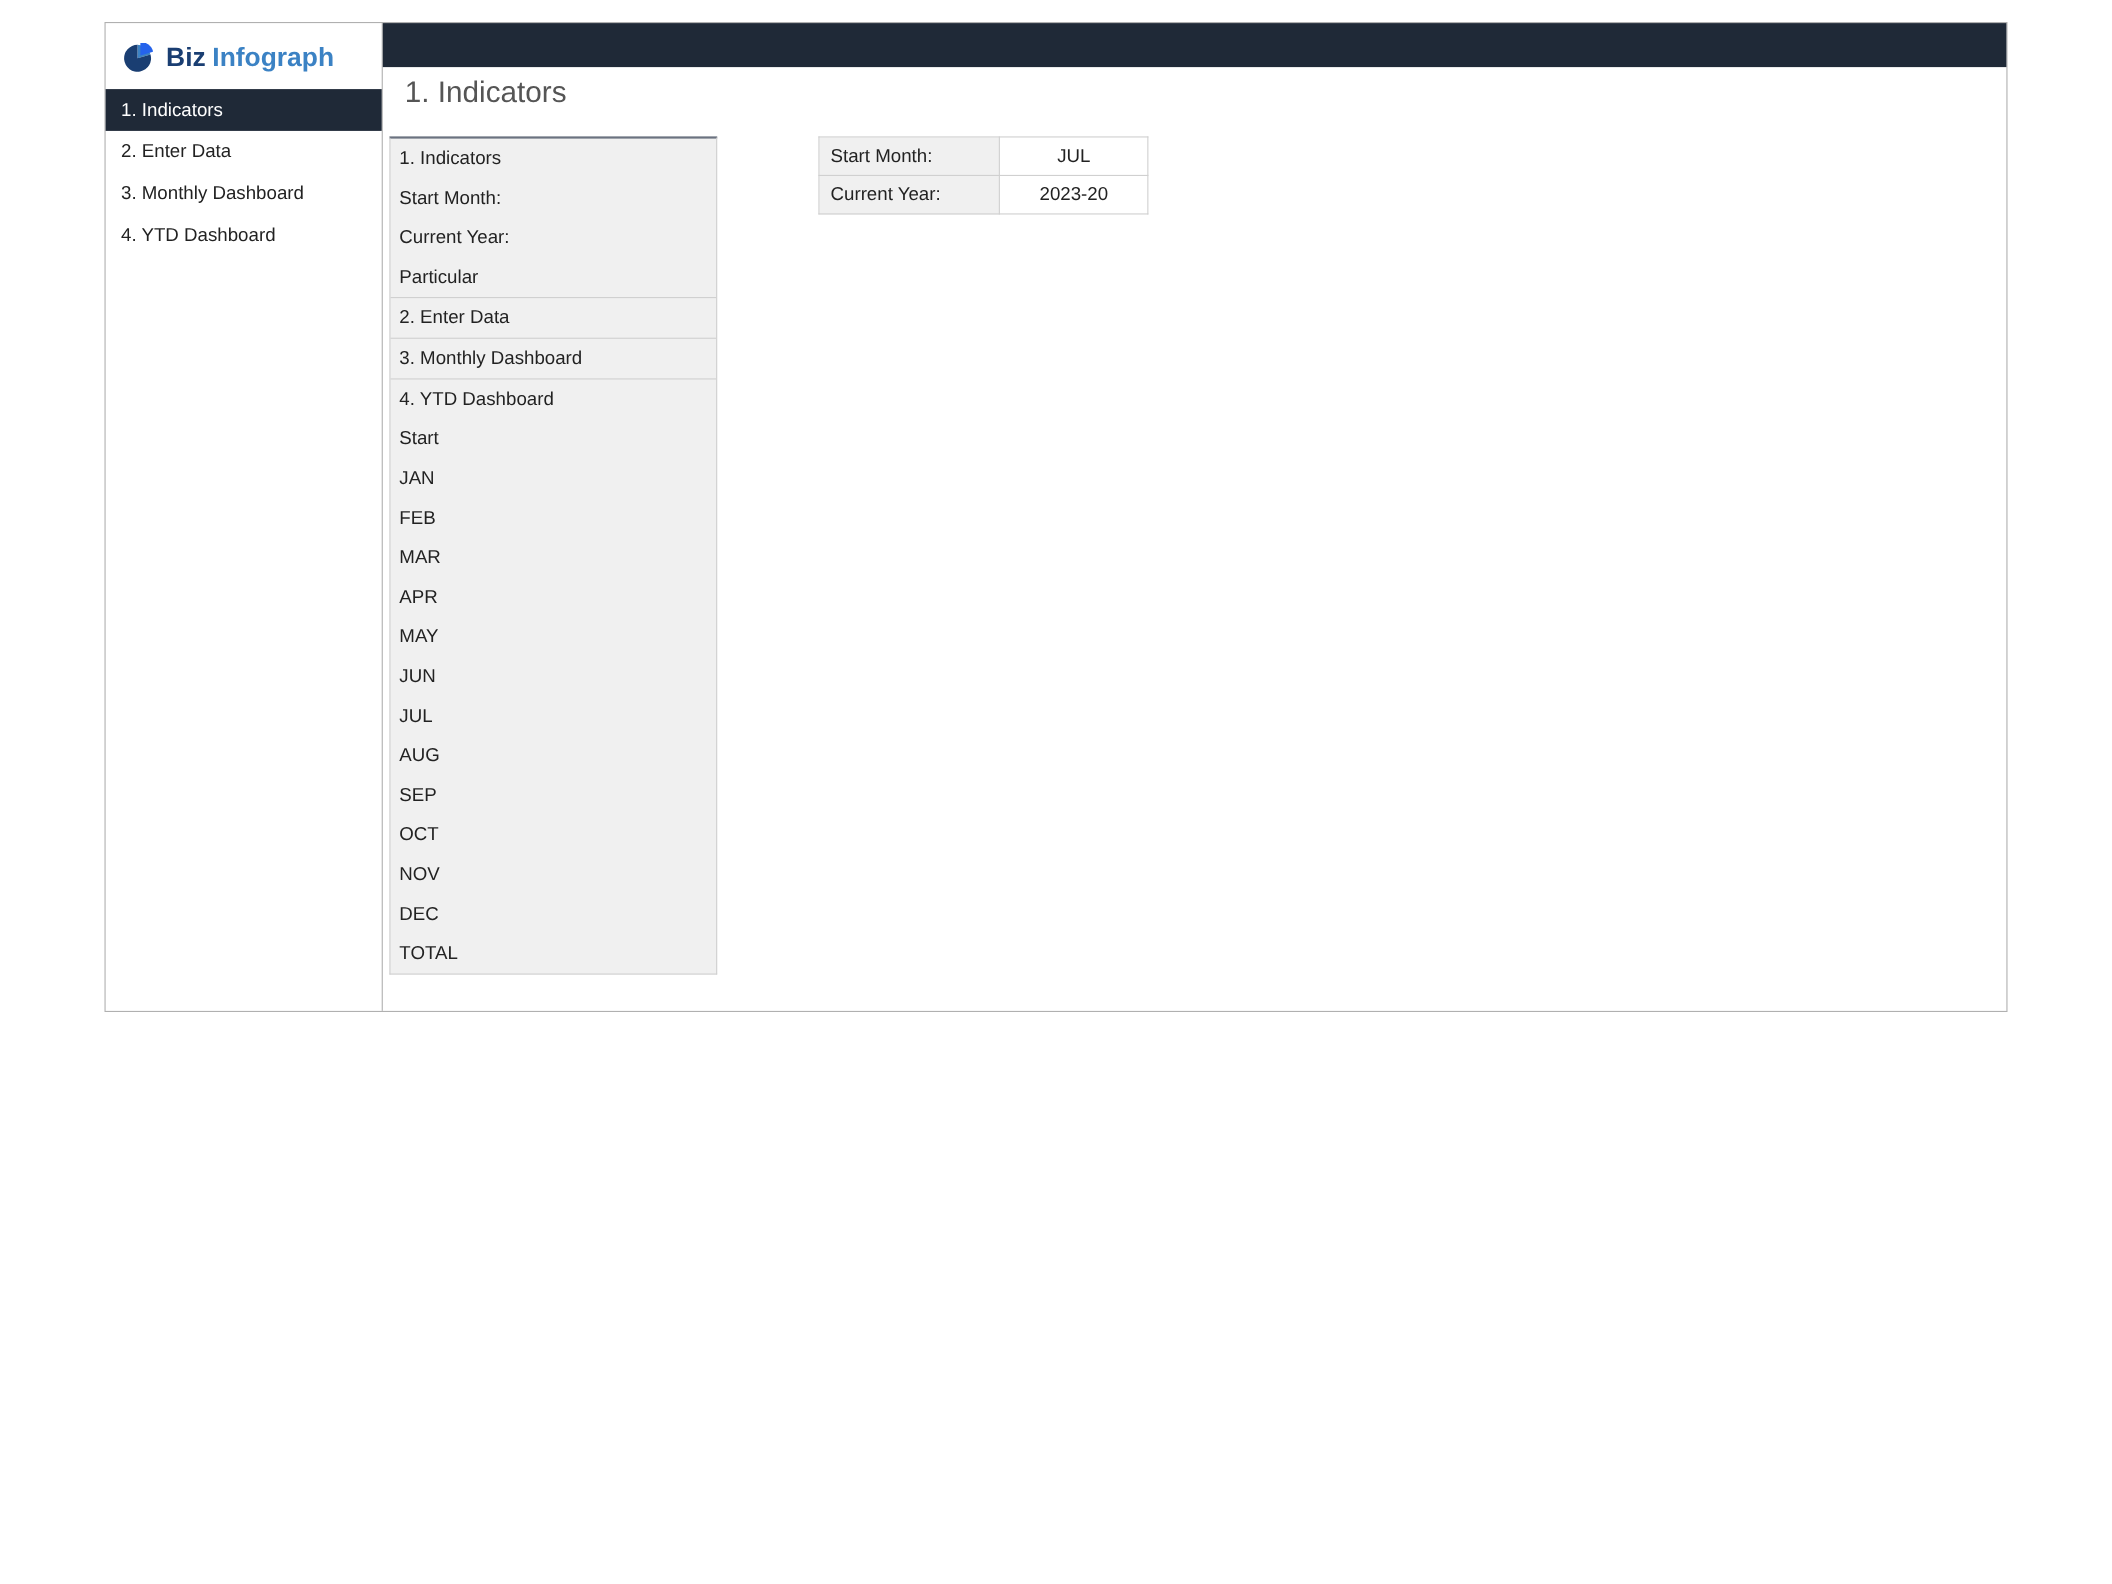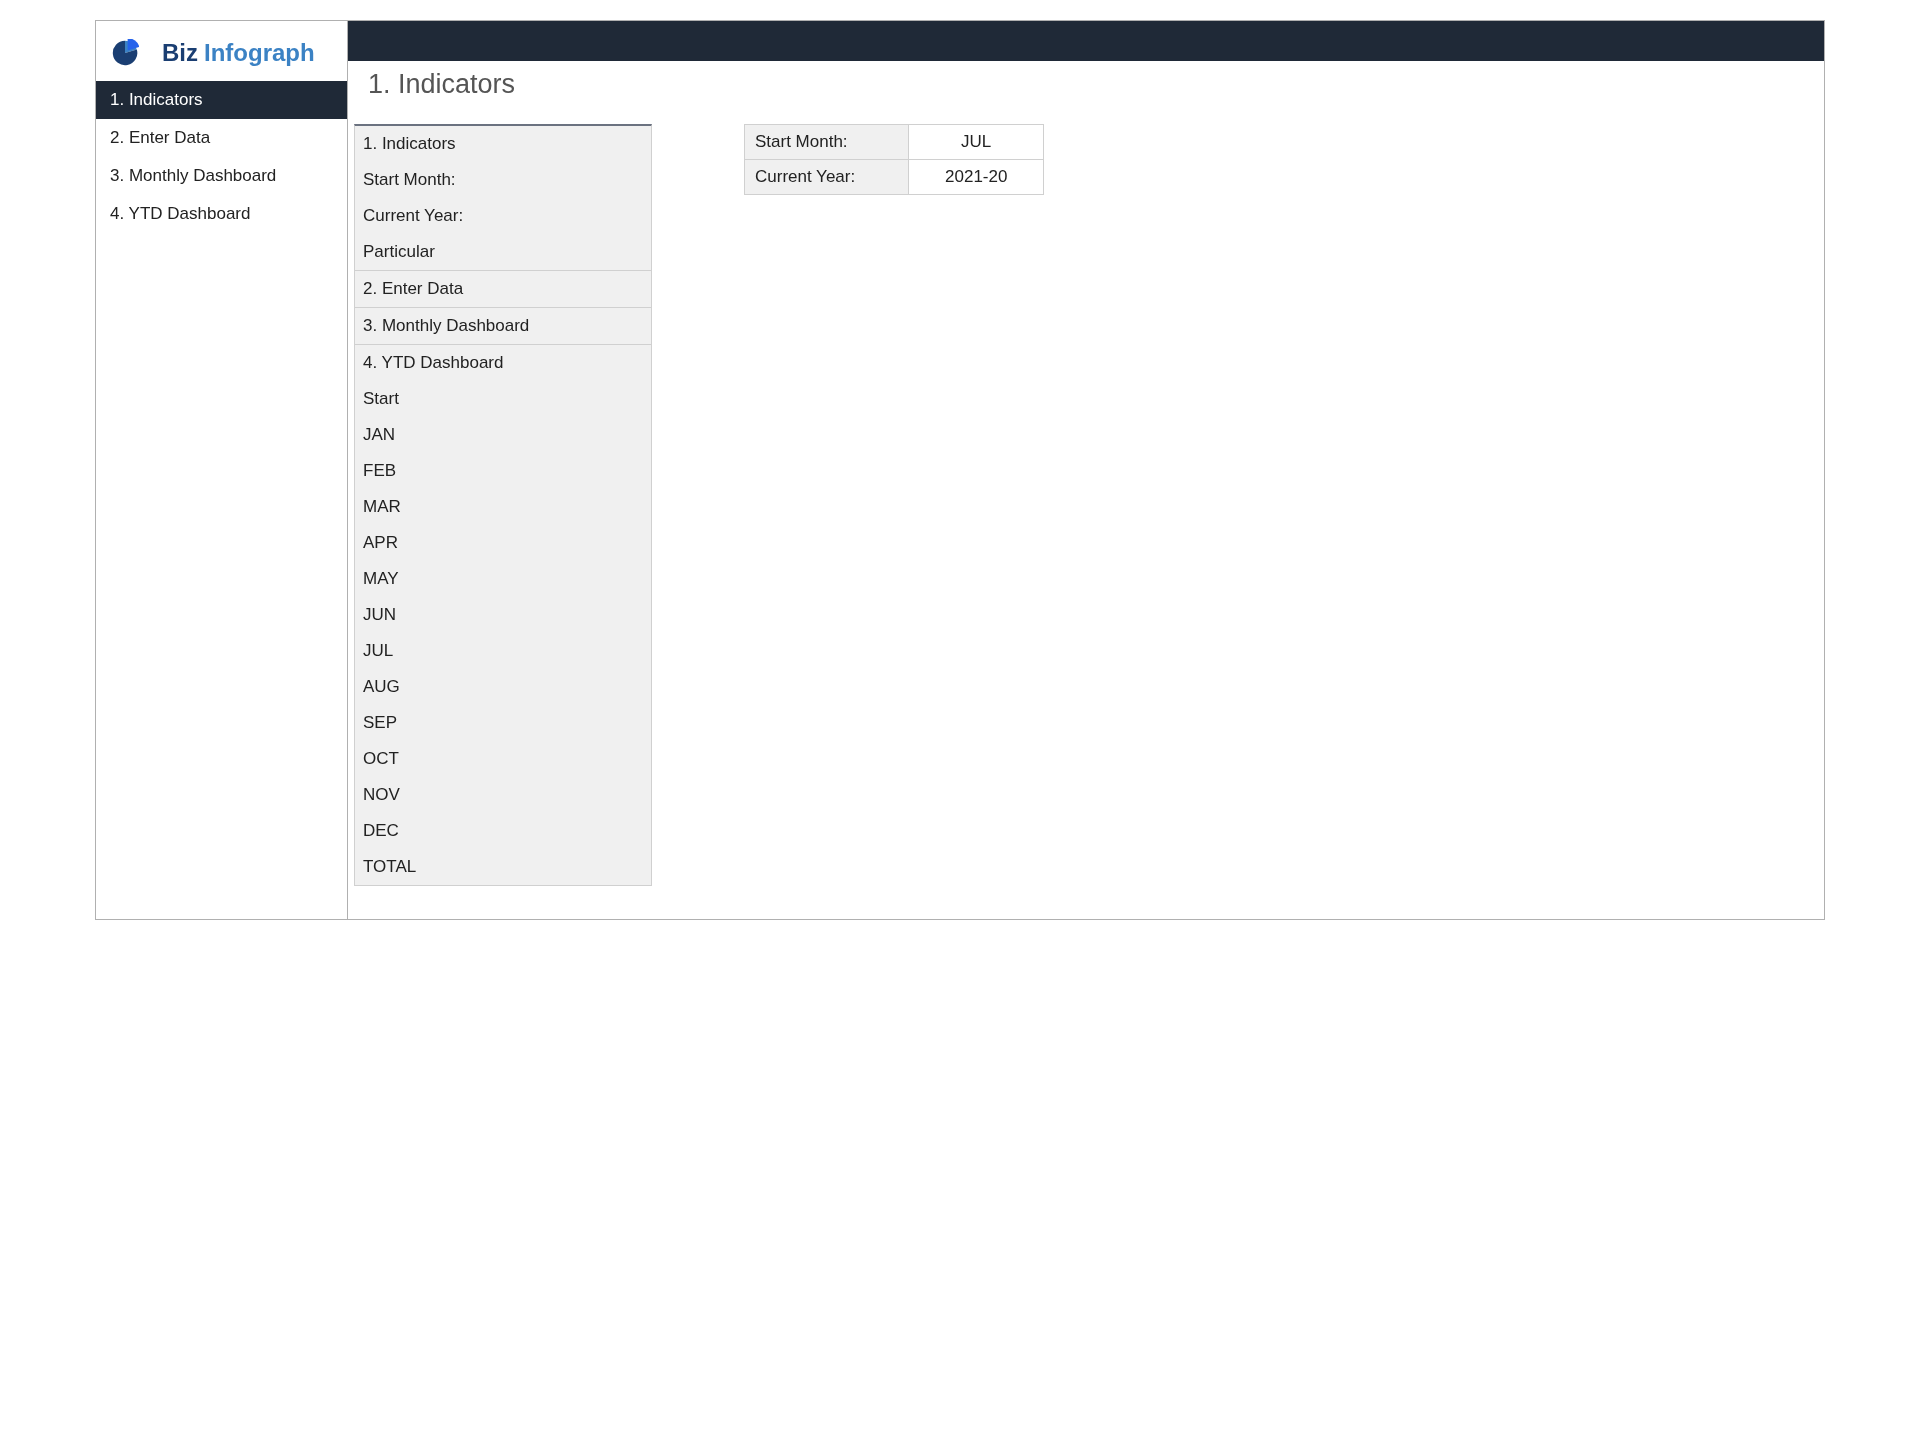--- a/index.html
+++ b/index.html
@@ -21,21 +21,21 @@
     .sidebar {
       width: 252px;
       border-right: 1px solid #b0b0b0;
       display: flex;
       flex-direction: column;
     }
     .logo-section {
       padding: 18px 15px 14px 15px;
       display: flex;
       align-items: center;
-      gap: 23px;
+      gap: 12px;
     }
     .logo-icon {
       width: 28px;
       height: 28px;
       position: relative;
     }
     .logo-text {
       font-size: 24px;
       font-weight: 600;
       display: flex;
@@ -173,20 +173,20 @@
       </div>
 
       <table class="info-table">
         <tbody>
             <tr>
           <td class="label-cell">Start Month:</td>
           <td class="value-cell">JUL</td>
         </tr>
         <tr>
           <td class="label-cell">Current Year:</td>
-          <td class="value-cell">2021-20</td>
+          <td class="value-cell">2023-20</td>
         </tr>
       </tbody>
         </table>
 
     </div>
   </div>
 </div>
 
 </body></html>

